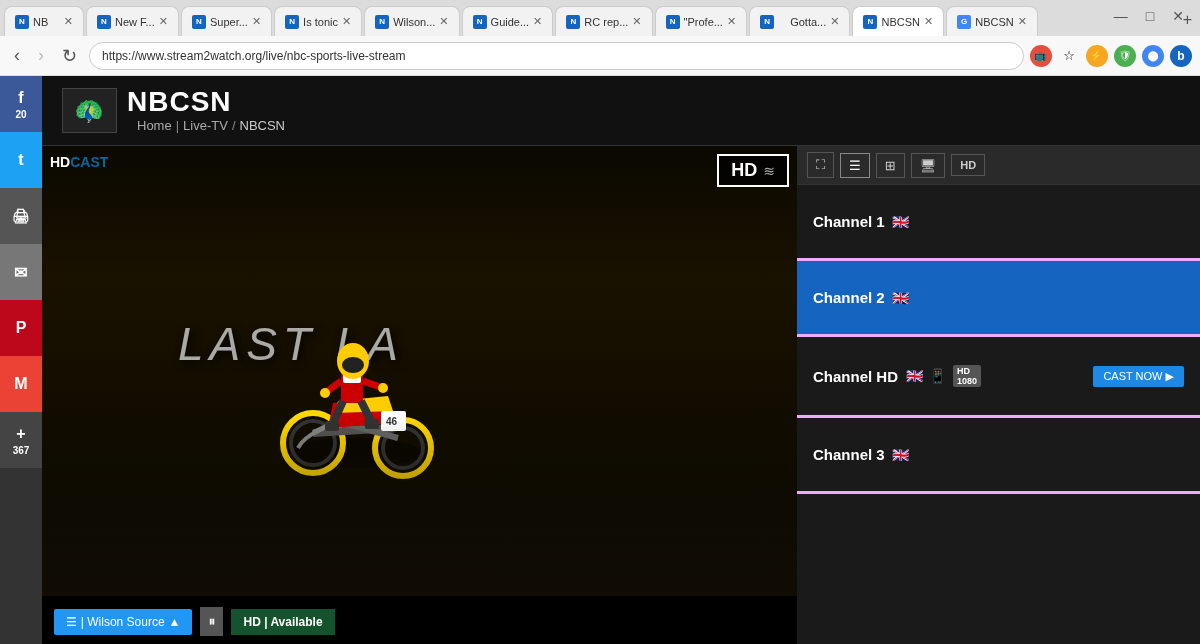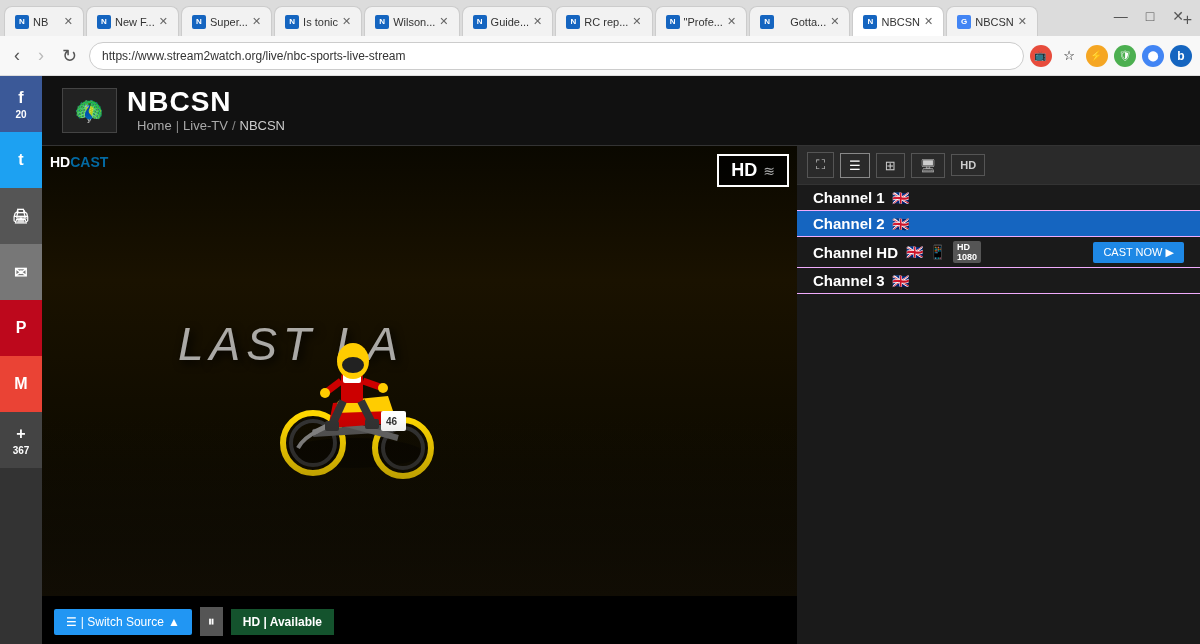--- a/index.html
+++ b/index.html
@@ -62,21 +62,21 @@
     .pause-btn { background: #555; border: none; color: #fff; font-size: 14px; padding: 6px 8px; cursor: pointer; }
     .hd-available-btn { background: #14532d; border: none; color: #fff; font-size: 12px; padding: 6px 12px; cursor: pointer; font-weight: bold; }
     .add-streams-btn { background: #4caf50; border: none; color: #fff; font-size: 12px; padding: 6px 14px; cursor: pointer; display: flex; align-items: center; gap: 4px; }
 
     
     .channel-panel { flex: 1; background: #1a1a1a; display: flex; flex-direction: column; }
     .channel-toolbar { display: flex; align-items: center; background: #2a2a2a; padding: 6px 10px; gap: 6px; border-bottom: 1px solid #333; }
     .chan-tool-btn { background: none; border: 1px solid #555; color: #ccc; padding: 4px 8px; font-size: 13px; cursor: pointer; }
     .chan-tool-btn.active { border-color: #888; color: #fff; }
     .channel-list { flex: 1; overflow-y: auto; }
-    .channel-item { display: flex; align-items: center; padding: 4px 16px; border-bottom: 1px solid #f0abfc; cursor: pointer; }
+    .channel-item { display: flex; align-items: center; padding: 28px 16px; border-bottom: 3px solid #f0abfc; cursor: pointer; }
     .channel-item.selected { background: #1565c0; }
     .channel-name { font-size: 15px; font-weight: bold; color: #fff; }
     .channel-flag { font-size: 14px; margin-left: 8px; }
     .channel-mobile { font-size: 14px; margin-left: 6px; color: #aaa; }
     .hd-icon-small { background: #555; color: #fff; font-size: 9px; font-weight: bold; padding: 1px 4px; margin-left: 6px; border-radius: 2px; }
     .watch-now-btn { margin-left: auto; background: #1e88e5; border: none; color: #fff; font-size: 11px; padding: 4px 10px; cursor: pointer; border-radius: 2px; white-space: nowrap; }
 
     .tabs-wrapper { display: flex; align-items: flex-end; flex: 1; overflow: hidden; }
   </style>
 </head>
@@ -280,21 +280,21 @@
         <div class="hd-badge">
           <div class="hd-badge-inner">
             <span class="hd-text">HD</span>
             <span class="hd-waves">≋</span>
           </div>
         </div>
 
         <div class="video-controls">
           <button class="switch-source-btn">
             <span>☰</span>
-            <span>| Switch Source</span>
+            <span>| Wilson Source</span>
             <span>▲</span>
           </button>
           <button class="pause-btn">
             <span>⏸</span>
           </button>
           <button class="hd-available-btn">HD | Available</button>
         </div>
       </div>
 
       <div class="channel-panel">

